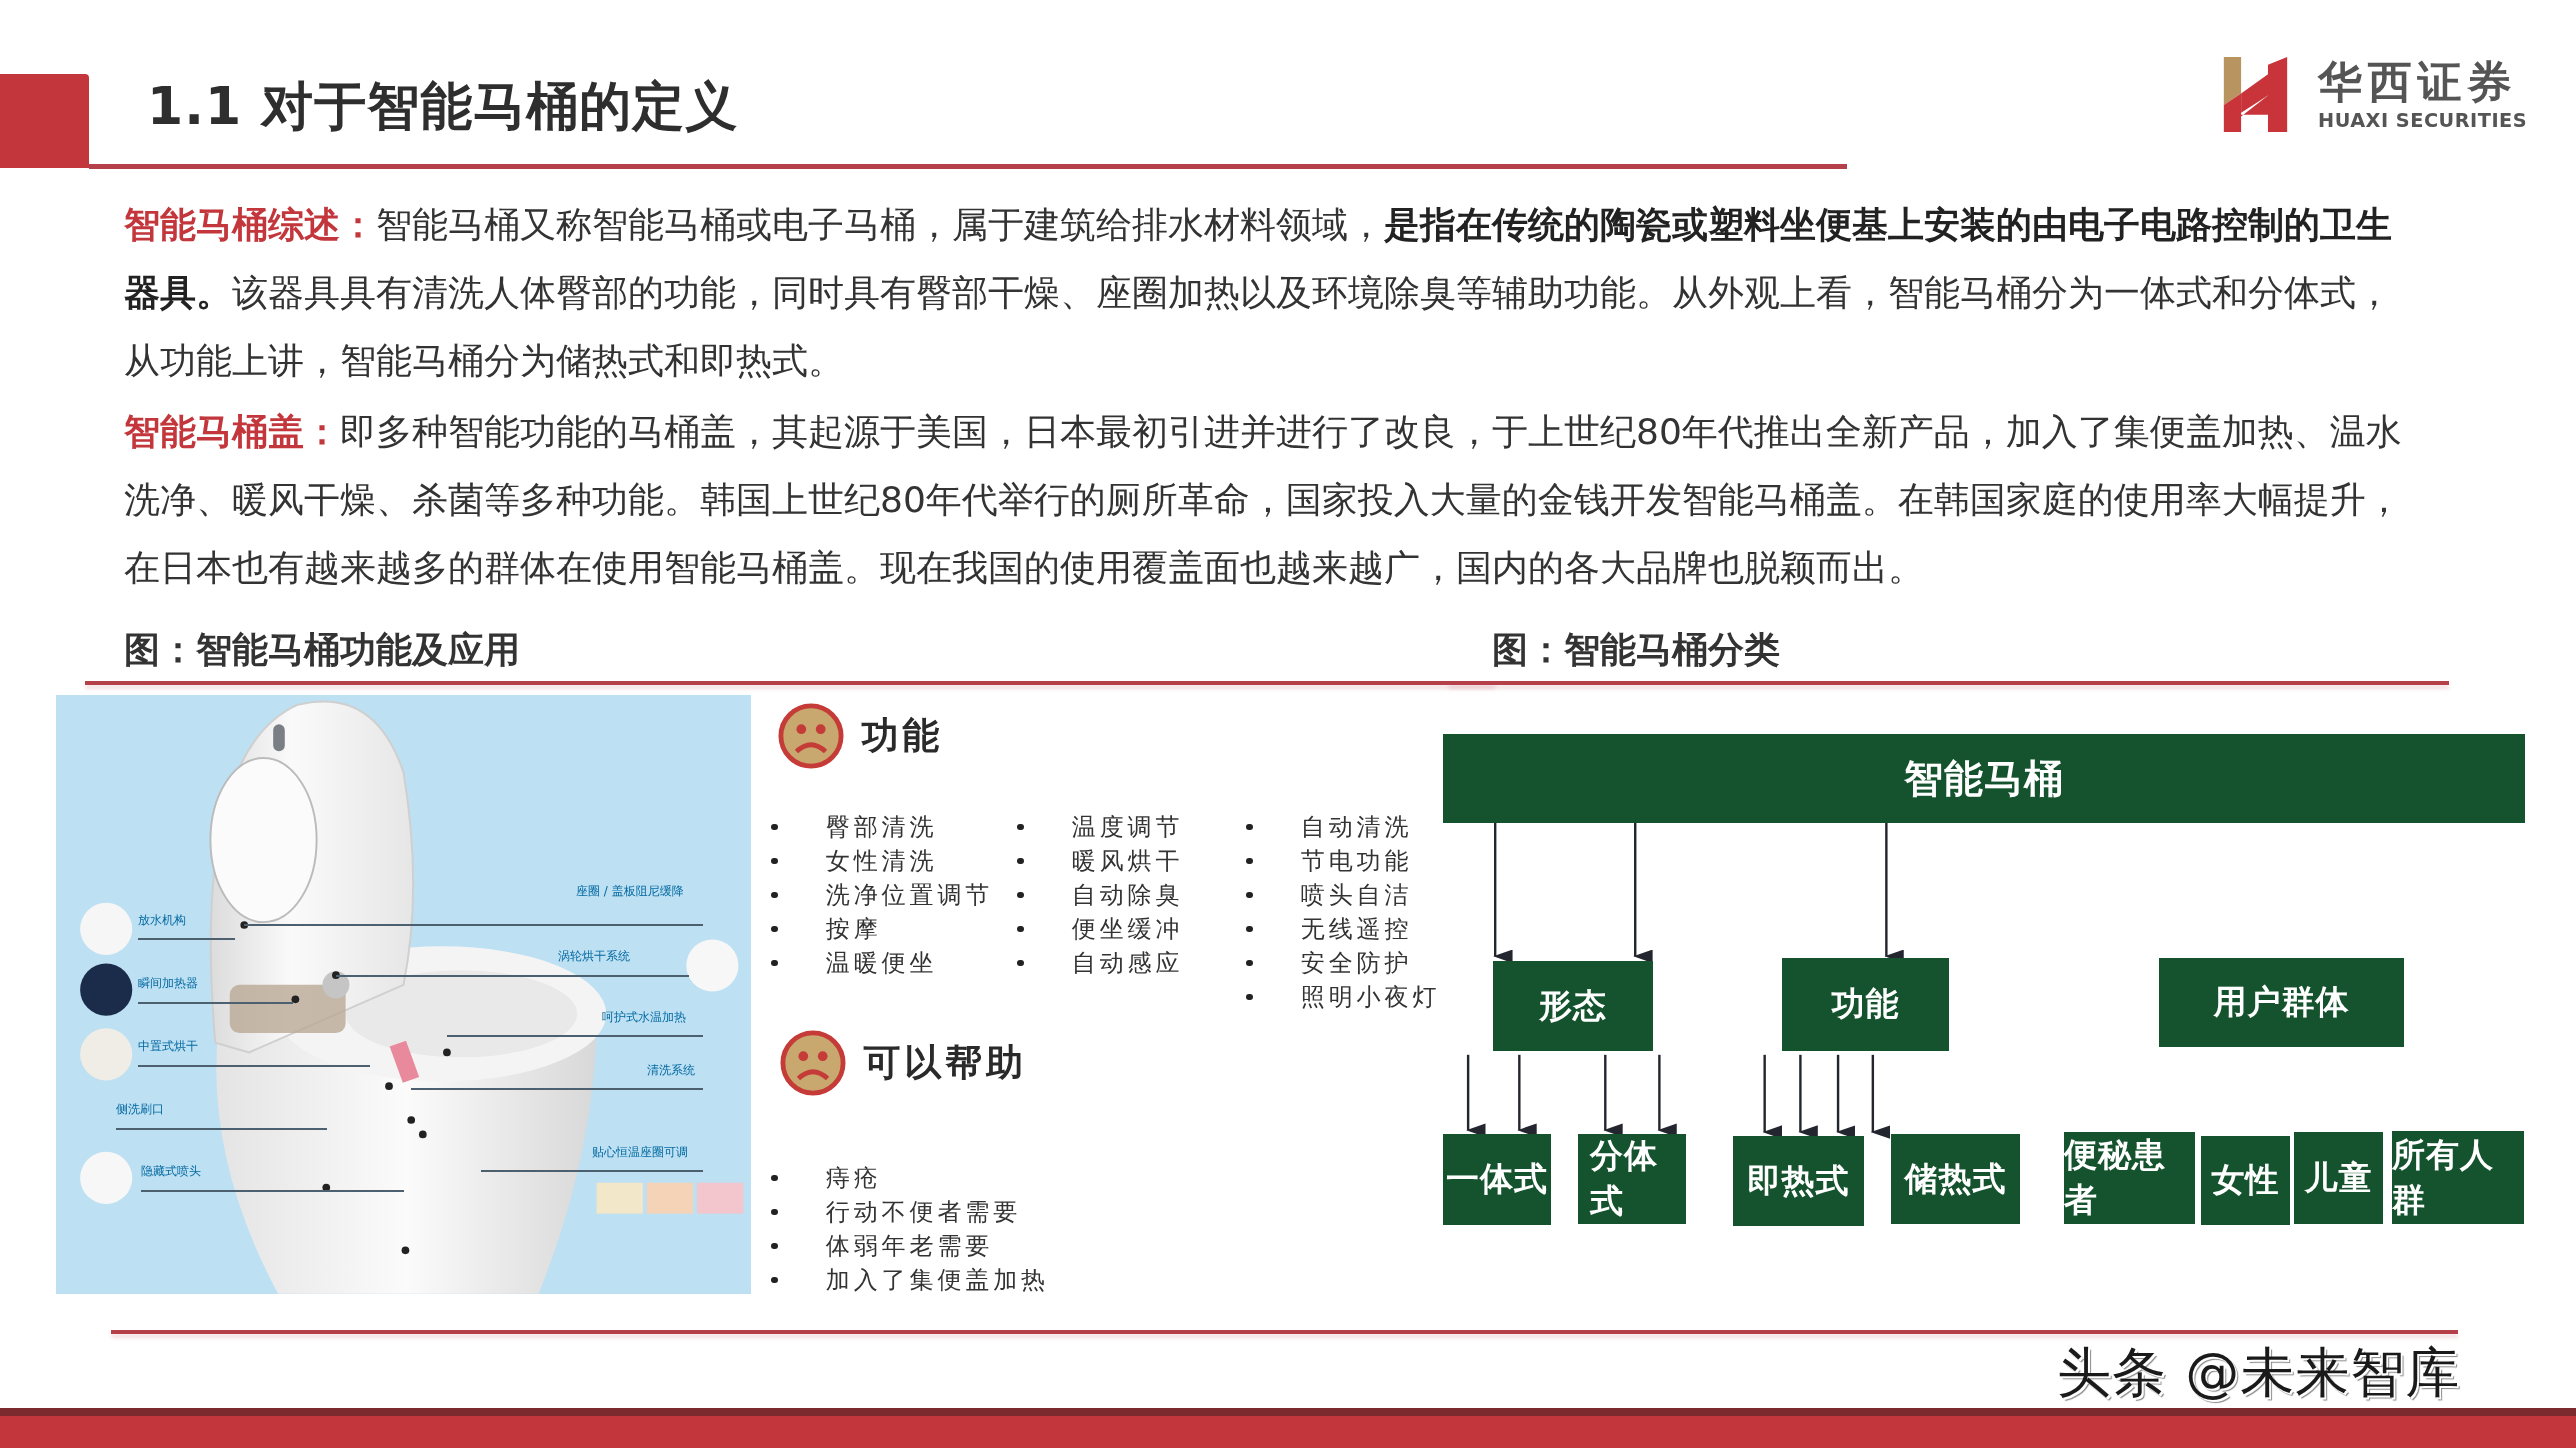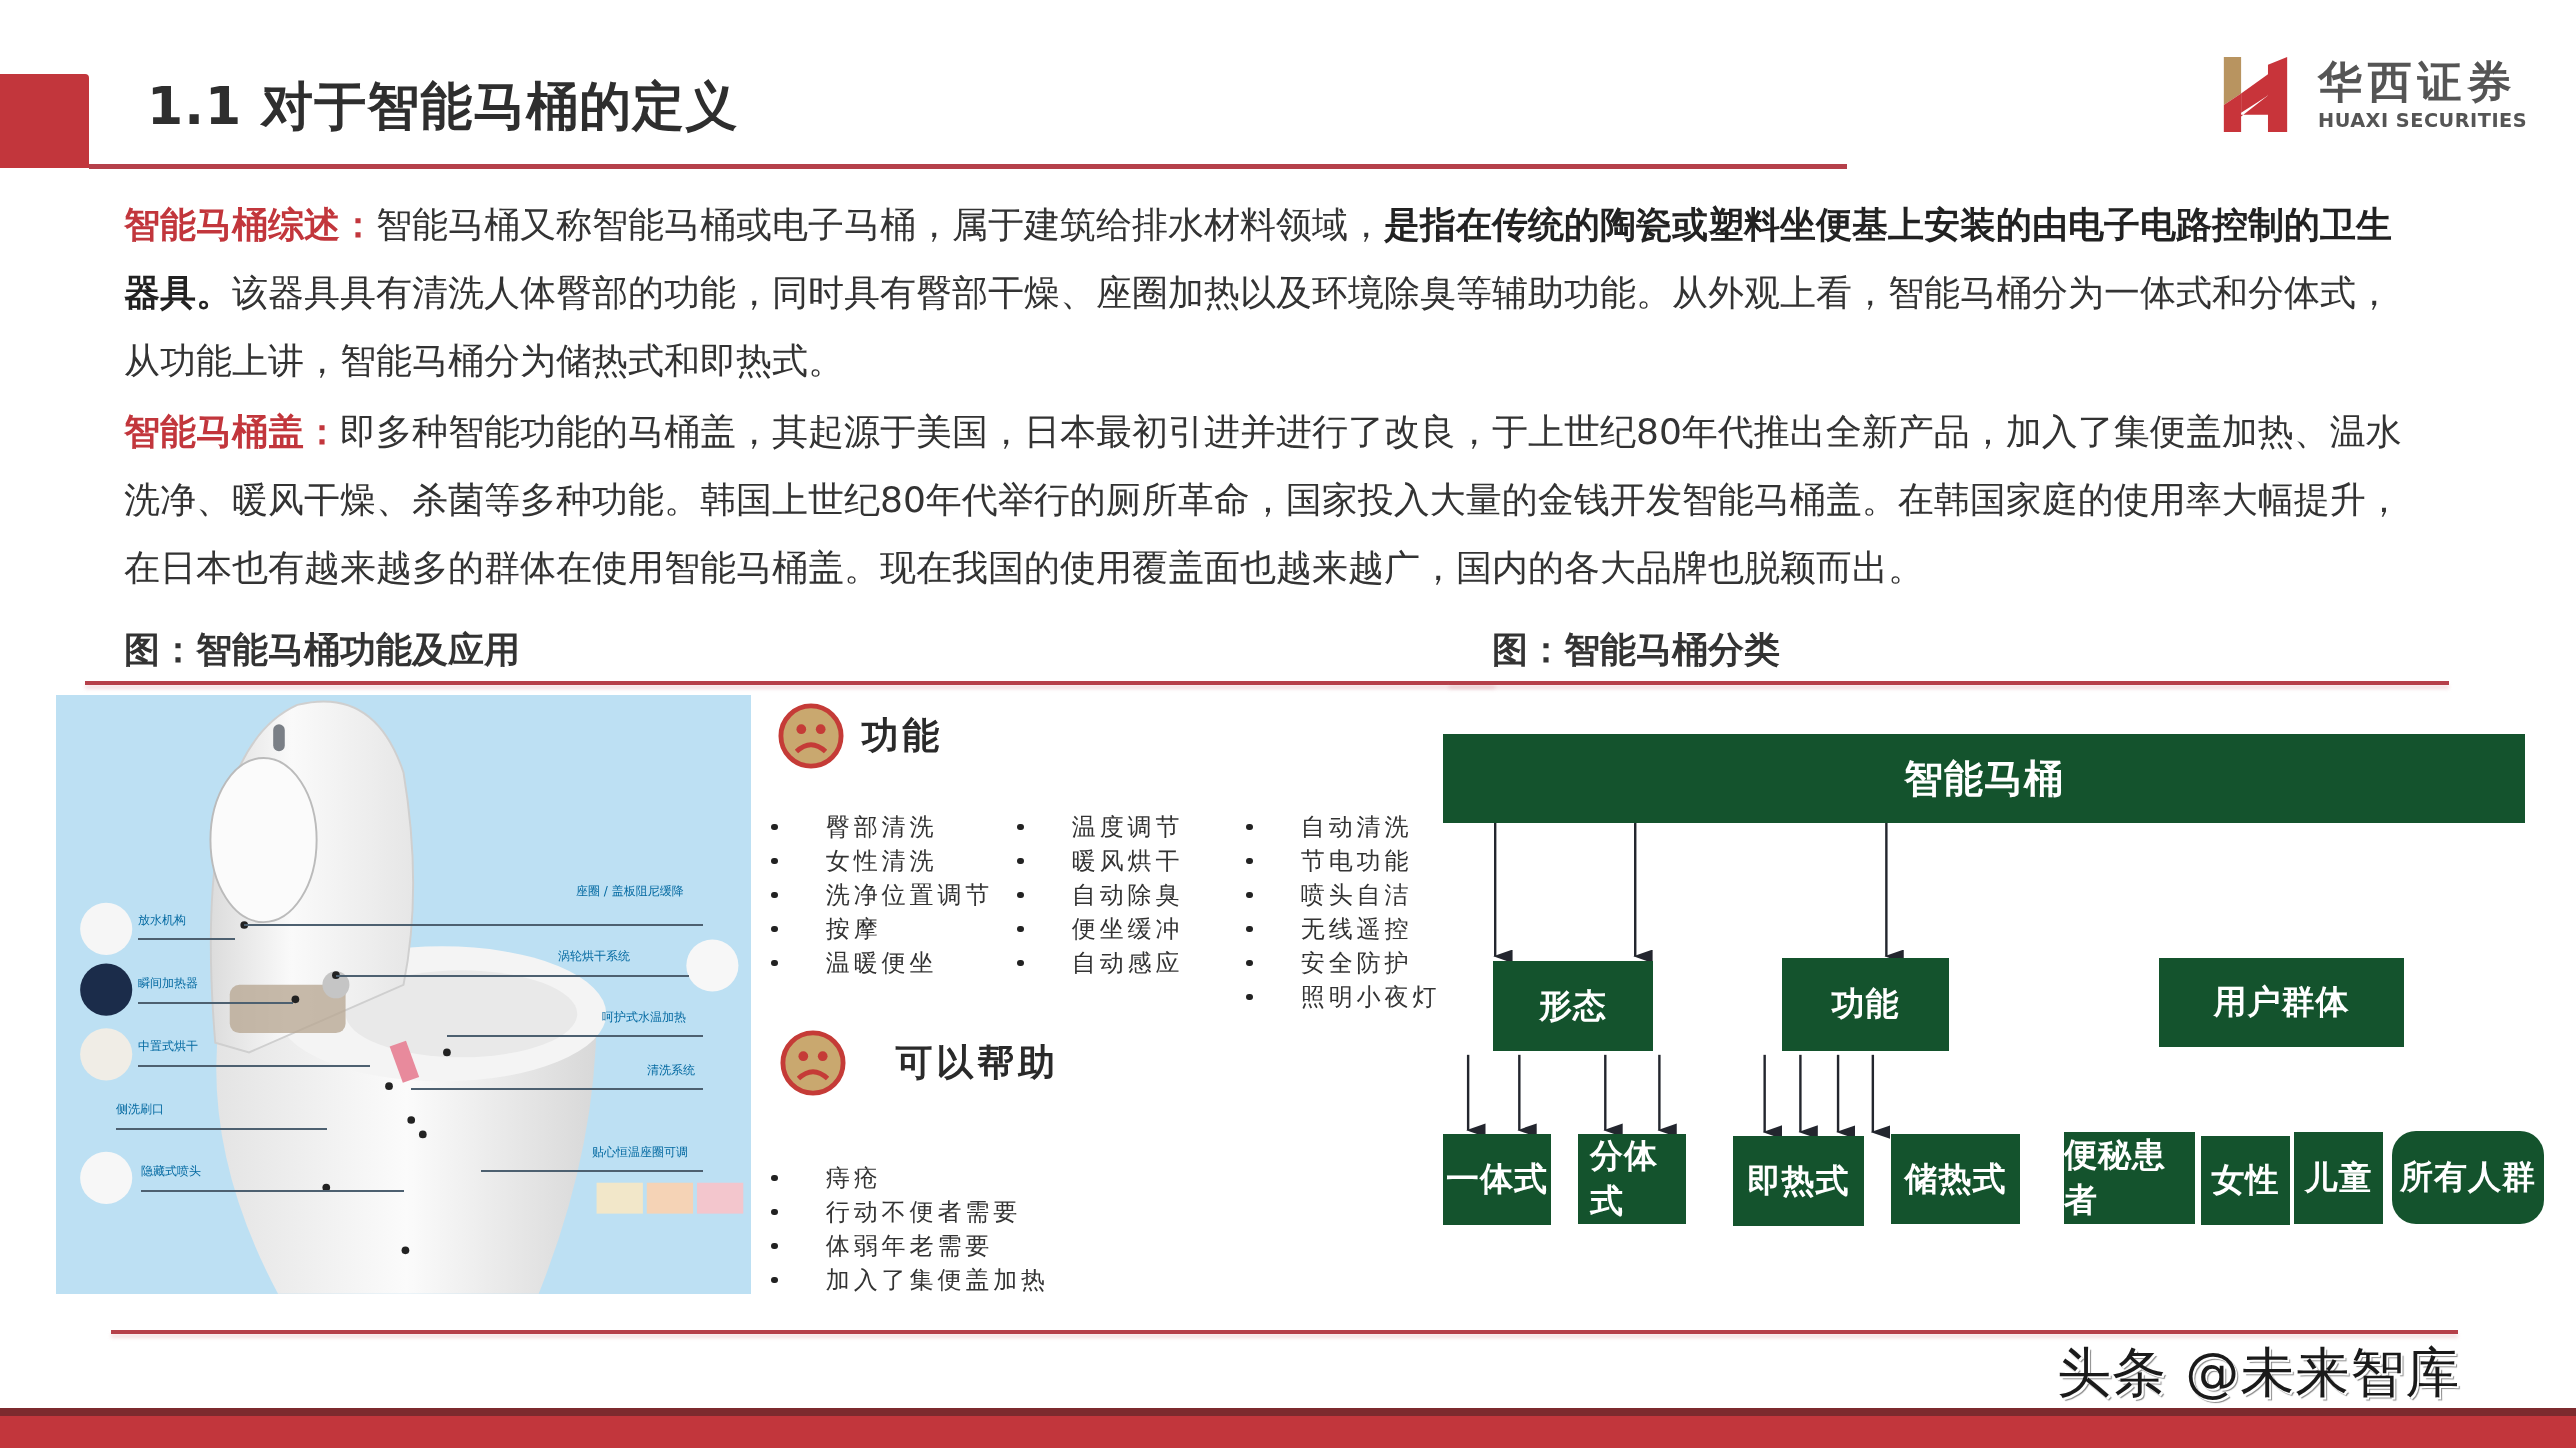--- a/index.html
+++ b/index.html
@@ -233,21 +233,21 @@
   <div class="bullet-item">
       <span class="bullet-dot"></span>
       <span>安全防护</span>
     </div>
   <div class="bullet-item">
       <span class="bullet-dot"></span>
       <span>照明小夜灯</span>
     </div>
 </div>
 
-<div class="section-head" style="left:780px; top:1030px;gap:32px;">
+<div class="section-head" style="left:780px; top:1030px;">
   <svg class="frown-icon" viewBox="0 0 68 68">
     <circle cx="34" cy="34" r="31" fill="#c9a86f" stroke="#c53b37" stroke-width="5"></circle>
     <circle cx="24" cy="27" r="5" fill="#c53b37"></circle>
     <circle cx="44" cy="27" r="5" fill="#c53b37"></circle>
     <path d="M19,50 Q34,36 49,50" stroke="#c53b37" stroke-width="5" fill="none"></path>
   </svg>
   <span class="section-head-label">可以帮助</span>
 </div>
 
 <div class="bullet-col" style="left:771px; top:1141px;">
@@ -297,20 +297,20 @@
   <div class="box" style="left:1782px; top:958px; width:167px; height:93px;">功能</div>
   <div class="box" style="left:2159px; top:958px; width:245px; height:89px;">用户群体</div>
 
   <div class="box" style="left:1443px; top:1134px; width:108px; height:91px;">一体式</div>
   <div class="box" style="left:1578px; top:1134px; width:108px; height:90px;padding-left:12px;">分体式</div>
   <div class="box" style="left:1733px; top:1136px; width:131px; height:90px;">即热式</div>
   <div class="box" style="left:1891px; top:1134px; width:129px; height:90px;">储热式</div>
   <div class="box" style="left:2064px; top:1132px; width:131px; height:92px;">便秘患者</div>
   <div class="box" style="left:2201px; top:1136px; width:89px; height:89px;">女性</div>
   <div class="box" style="left:2294px; top:1132px; width:89px; height:92px;">儿童</div>
-  <div class="box" style="left:2392px; top:1131px; width:152px; height:93px;border-radius:24px;">所有人群</div>
+  <div class="box" style="left:2392px; top:1131px; width:132px; height:93px;">所有人群</div>
 </div>
 
 <div class="footer-rule"></div>
 <div class="watermark">头条 @未来智库</div>
 <div class="footer-bar-dark"></div>
 <div class="footer-bar"></div>
 
 
 </body></html>

